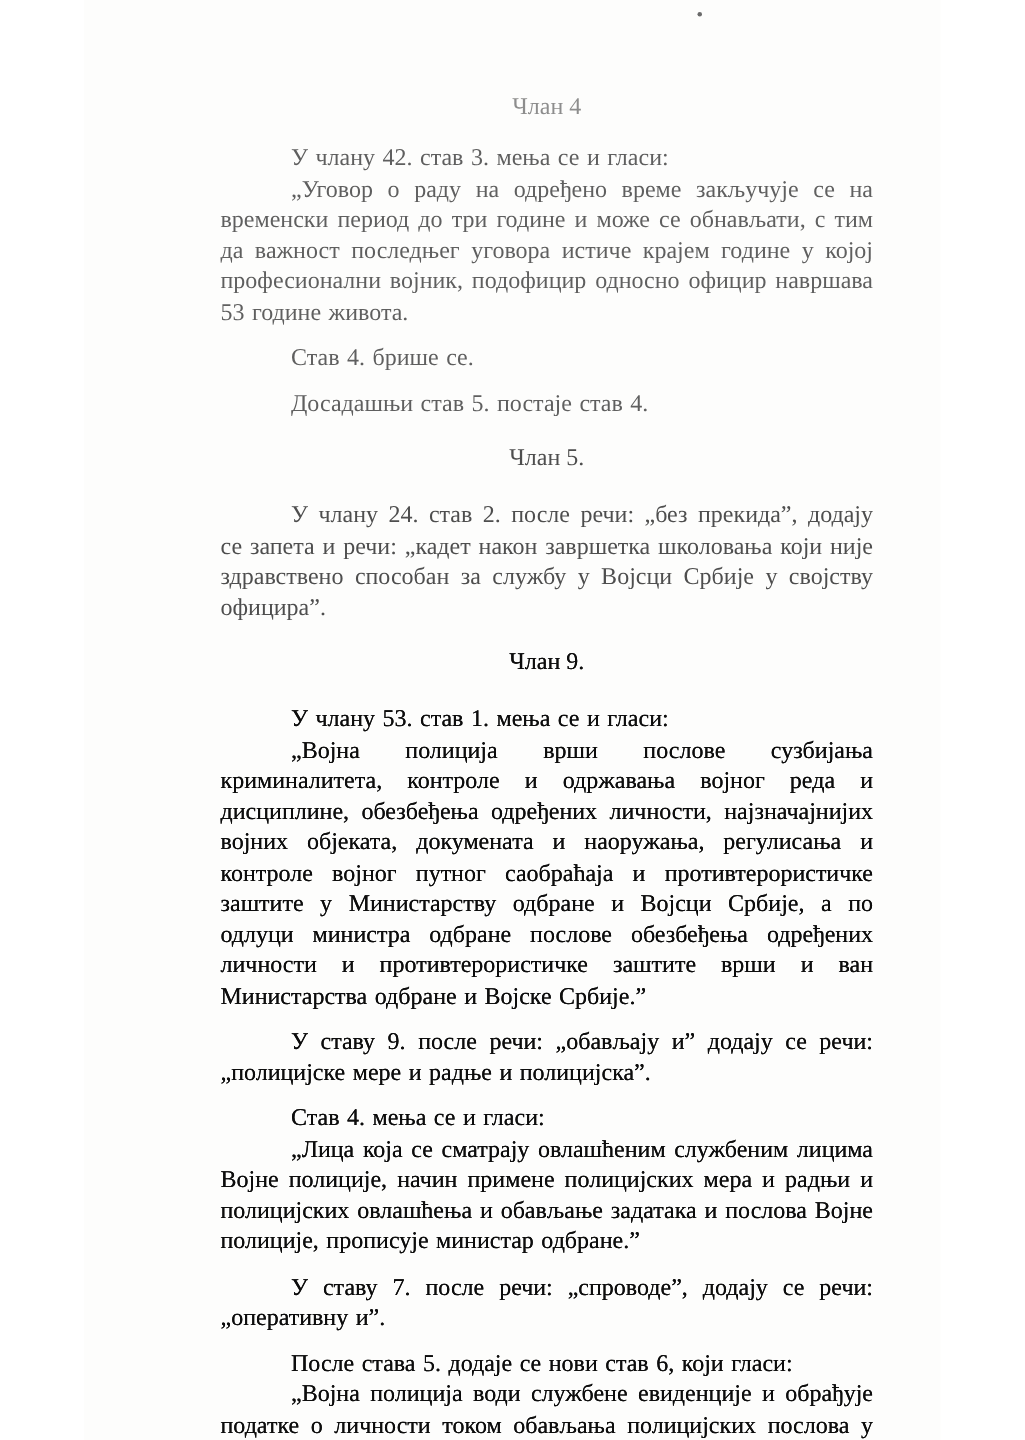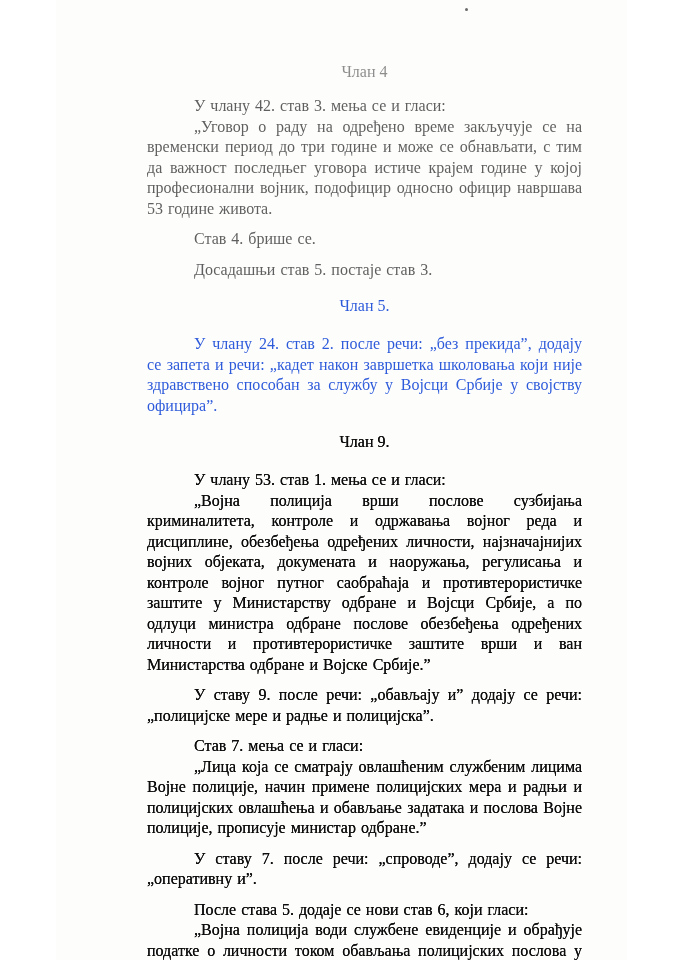--- a/index.html
+++ b/index.html
@@ -47,21 +47,21 @@
     color: #4a4a4a;
     opacity: 0.62;
     filter: blur(0.5px);
   }
   .ink-faded {
     color: #3d3d3d;
     opacity: 0.82;
     filter: blur(0.35px);
   }
   .ink-medium {
-    color: #1d4ed8;
+    color: #404040;
     opacity: 0.92;
     filter: blur(0.2px);
   }
   .ink-dark {
     color: #0d0d0d;
     text-shadow: 0 0 0.4px currentColor;
   }
   .speck {
     position: absolute;
     background: #6a6a6a;
@@ -78,34 +78,34 @@
 
   <span class="speck s1"></span>
   <span class="speck s2"></span>
   <span class="speck s3"></span>
 
   <section>
     <h2 class="heading first ink-veryfaded">Члан 4</h2>
     <p class="para ink-faded">У члану 42. став 3. мења се и гласи:</p>
     <p class="para attached ink-faded">„Уговор о раду на одређено време закључује се на временски период до три године и може се обнављати, с тим да важност последњег уговора истиче крајем године у којој професионални војник, подофицир односно официр навршава 53 године живота.</p>
     <p class="para ink-faded">Став 4. брише се.</p>
-    <p class="para ink-faded">Досадашњи став 5. постаје став 3.</p>
+    <p class="para ink-faded">Досадашњи став 5. постаје став 4.</p>
   </section>
 
   <section>
     <h2 class="heading ink-medium">Члан 5.</h2>
     <p class="para ink-medium">У члану 24. став 2. после речи: „без прекида”, додају се запета и речи: „кадет након завршетка школовања који није здравствено способан за службу у Војсци Србије у својству официра”.</p>
   </section>
 
   <section>
     <h2 class="heading ink-dark">Члан 9.</h2>
     <p class="para ink-dark">У члану 53. став 1. мења се и гласи:</p>
     <p class="para attached ink-dark">„Војна полиција врши послове сузбијања криминалитета, контроле и одржавања војног реда и дисциплине, обезбеђења одређених личности, најзначајнијих војних објеката, докумената и наоружања, регулисања и контроле војног путног саобраћаја и противтерористичке заштите у Министарству одбране и Војсци Србије, а по одлуци министра одбране послове обезбеђења одређених личности и противтерористичке заштите врши и ван Министарства одбране и Војске Србије.”</p>
     <p class="para ink-dark">У ставу 9. после речи: „обављају и” додају се речи: „полицијске мере и радње и полицијска”.</p>
-    <p class="para ink-dark">Став 7. мења се и гласи:</p>
+    <p class="para ink-dark">Став 4. мења се и гласи:</p>
     <p class="para attached ink-dark">„Лица која се сматрају овлашћеним службеним лицима Војне полиције, начин примене полицијских мера и радњи и полицијских овлашћења и обављање задатака и послова Војне полиције, прописује министар одбране.”</p>
     <p class="para ink-dark">У ставу 7. после речи: „спроводе”, додају се речи: „оперативну и”.</p>
     <p class="para ink-dark">После става 5. додаје се нови став 6, који гласи:</p>
     <p class="para attached ink-dark">„Војна полиција води службене евиденције и обрађује податке о личности током обављања полицијских послова у Министарству одбране и Војсци Србије у складу са прописима који уређују евиденције и обраду података о личности у области унутрашњих послова.”</p>
     <p class="para ink-dark">Став 9. брише се.</p>
     <p class="para ink-dark">Досадашњи ст. 10, 11. и 14. постају ст. 9, 10. и 11.</p>
     <p class="para ink-dark">У досадашњем ставу 12. који постаје став 11. после речи: „уређује” додају се речи: „полицијске мере и радње и полицијска”.</p>
   </section>
 
 </div>

